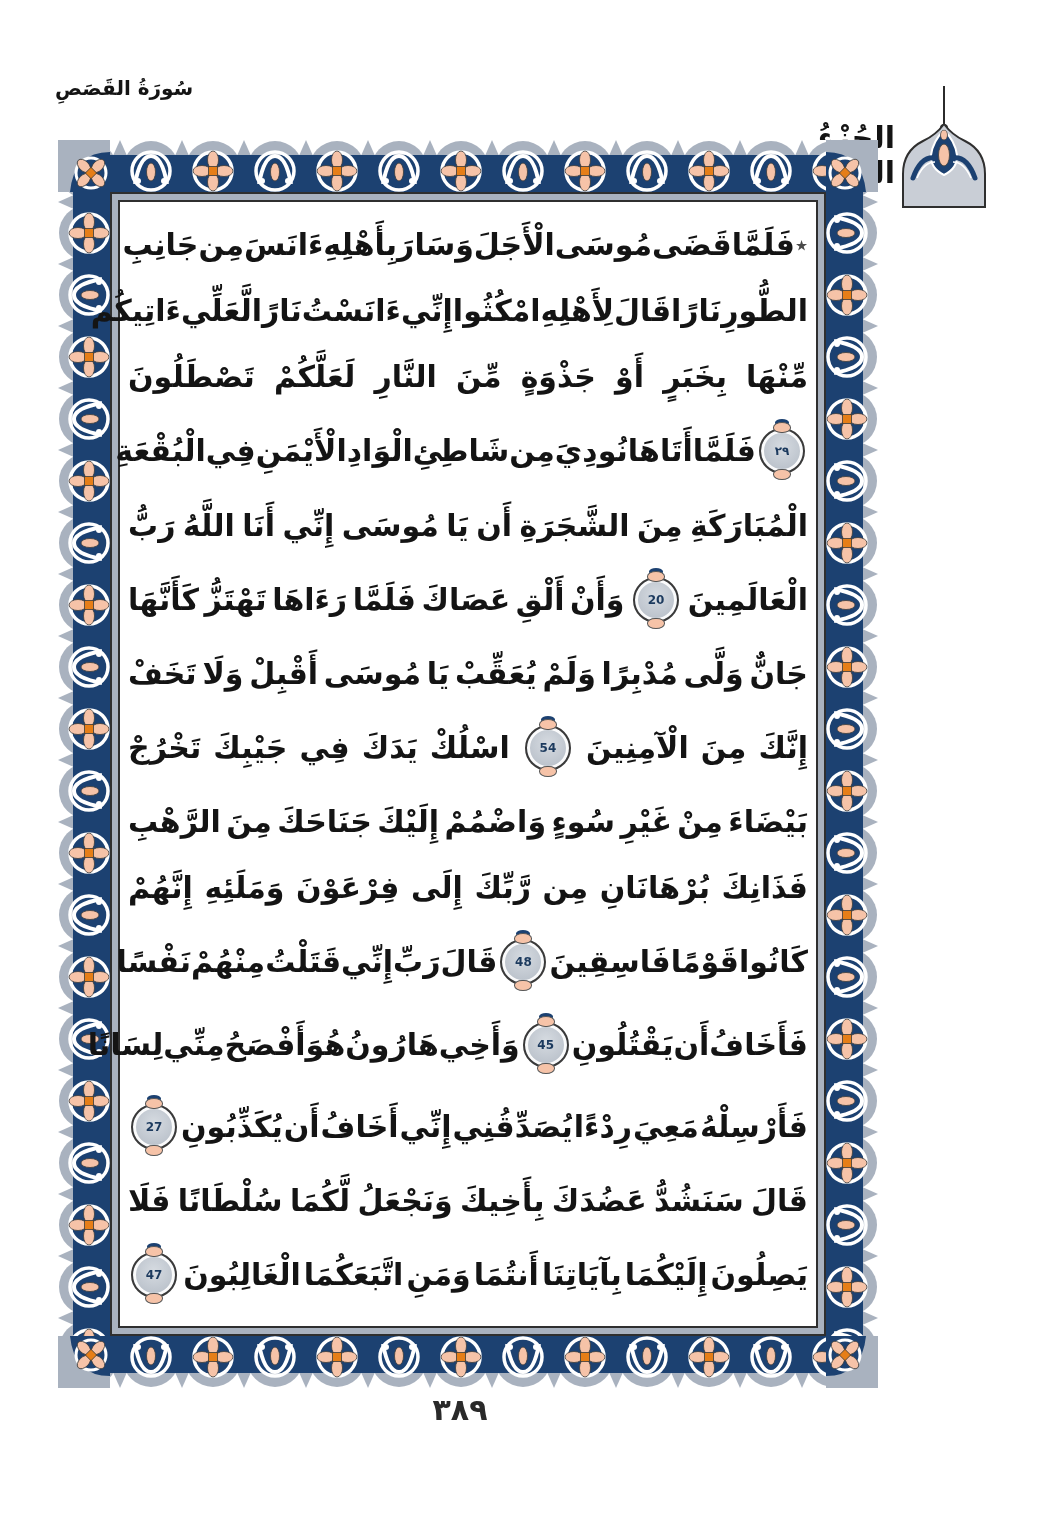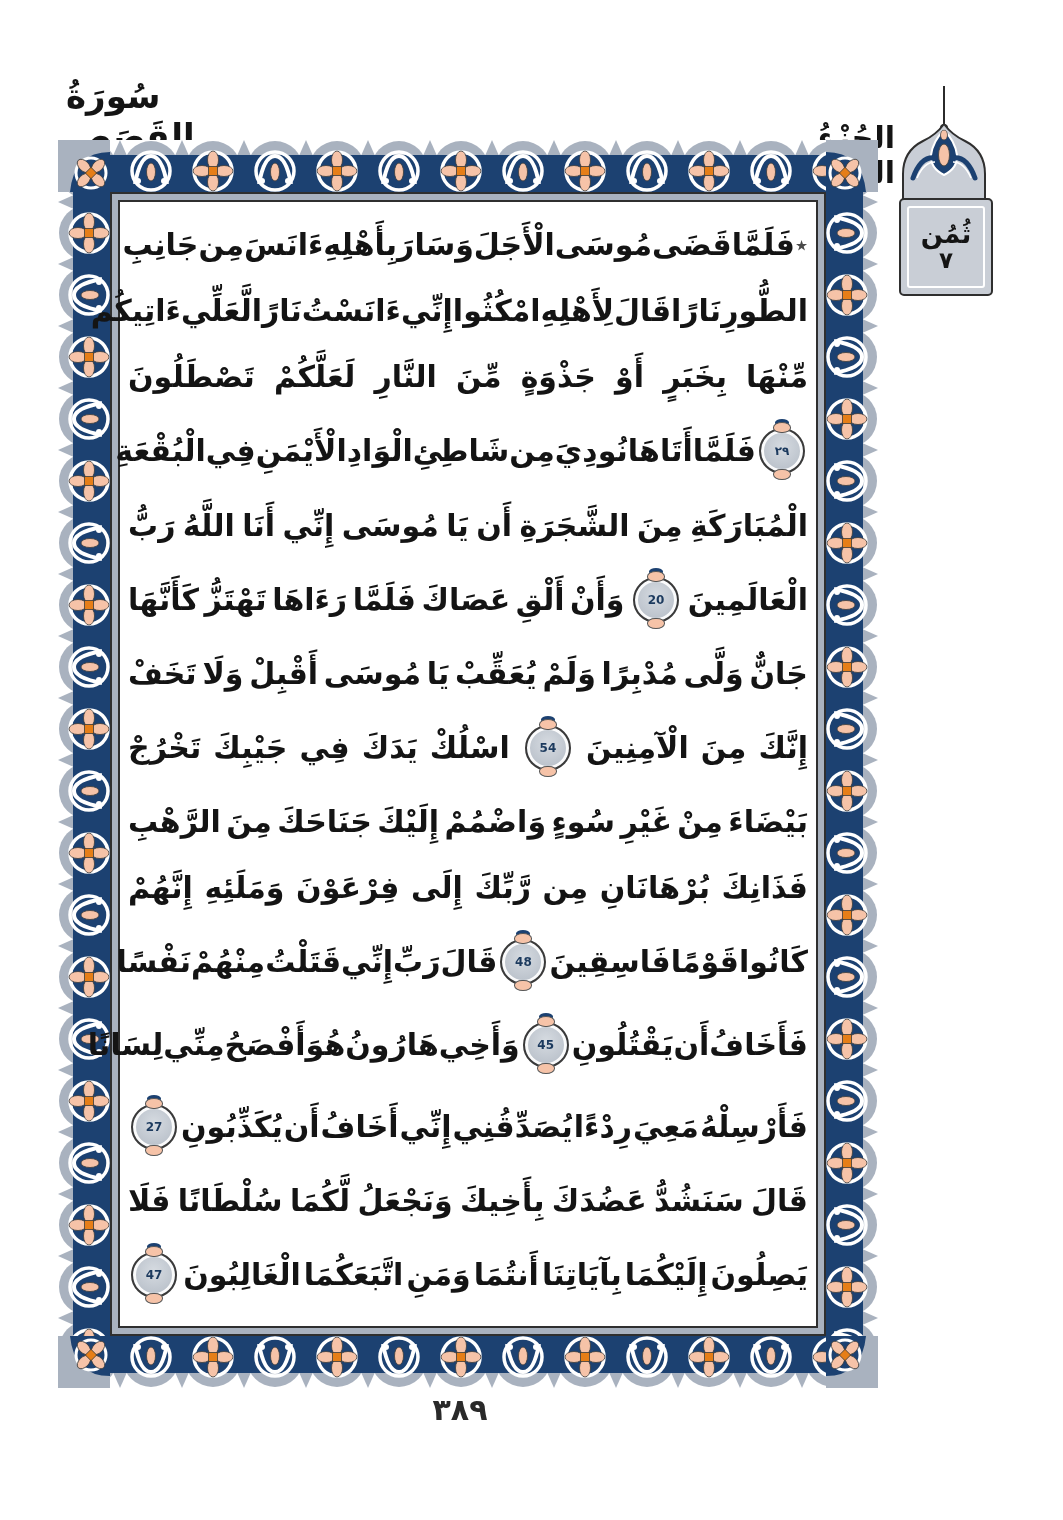--- a/index.html
+++ b/index.html
@@ -3,21 +3,21 @@
 <meta charset="utf-8">
 <style>
   html,body{margin:0;padding:0;background:#ffffff;}
   body{
     width:1063px;height:1520px;position:relative;overflow:hidden;
     font-family:"DejaVu Sans",sans-serif;color:#141414;
   }
   
   .surah-header{
     position:absolute;left:55px;top:76px;width:230px;
-    font-size:34px;font-weight:bold;text-align:left;direction:rtl;margin-left:11px;
+    font-size:20px;font-weight:bold;text-align:left;direction:rtl;
   }
   .juz-header{
     position:absolute;left:700px;top:78px;width:195px;
     font-size:30px;font-weight:bold;text-align:right;direction:rtl;margin-top:42px;
   }
   
   .bookmark{position:absolute;left:895px;top:86px;width:98px;height:210px;}
   .bm-string{
     position:absolute;left:48px;top:0;width:2px;height:40px;background:#2b2b2b;
   }
@@ -101,24 +101,20 @@
   <svg class="bm-dome" width="98" height="86" viewBox="0 0 98 86">
     <path d="M49,2 Q57,13 70,19 Q90,29 90,52 L90,85 L8,85 L8,52 Q8,29 28,19 Q41,13 49,2 Z" fill="#c9ced6" stroke="#2f2f2f" stroke-width="2"></path>
     <path d="M49,8 Q60,19 62,33 Q63,46 49,53 Q35,46 36,33 Q38,19 49,8 Z" fill="#1c4171" stroke="#ffffff" stroke-width="2"></path>
     <path d="M18,56 Q26,34 40,36" fill="none" stroke="#1c4171" stroke-width="5" stroke-linecap="round"></path>
     <path d="M80,56 Q72,34 58,36" fill="none" stroke="#1c4171" stroke-width="5" stroke-linecap="round"></path>
     <path d="M22,56 Q29,40 40,40" fill="none" stroke="#ffffff" stroke-width="1.6"></path>
     <path d="M76,56 Q69,40 58,40" fill="none" stroke="#ffffff" stroke-width="1.6"></path>
     <ellipse cx="49" cy="33" rx="5.5" ry="11" fill="#f6c3a8" stroke="#444" stroke-width="0.9"></ellipse>
     <ellipse cx="49" cy="13" rx="3.5" ry="5" fill="#f6c3a8" stroke="#444" stroke-width="0.8"></ellipse>
   </svg>
-  <div class="bm-body">
-    <span class="bm-label">ثُمُن</span>
-    <span class="bm-number">٧</span>
-  </div>
 </div>
 
 <div class="frame">
   <svg class="band top" width="820" height="52">
       <defs>
         <pattern id="pbt" width="124" height="52" patternUnits="userSpaceOnUse">
           <g transform="">
             <rect x="-8" y="0" width="140" height="52" fill="#ffffff"></rect>
             <circle cx="31" cy="29" r="28" fill="#a9b2bf"></circle>
             <circle cx="93" cy="29" r="28" fill="#a9b2bf"></circle>

